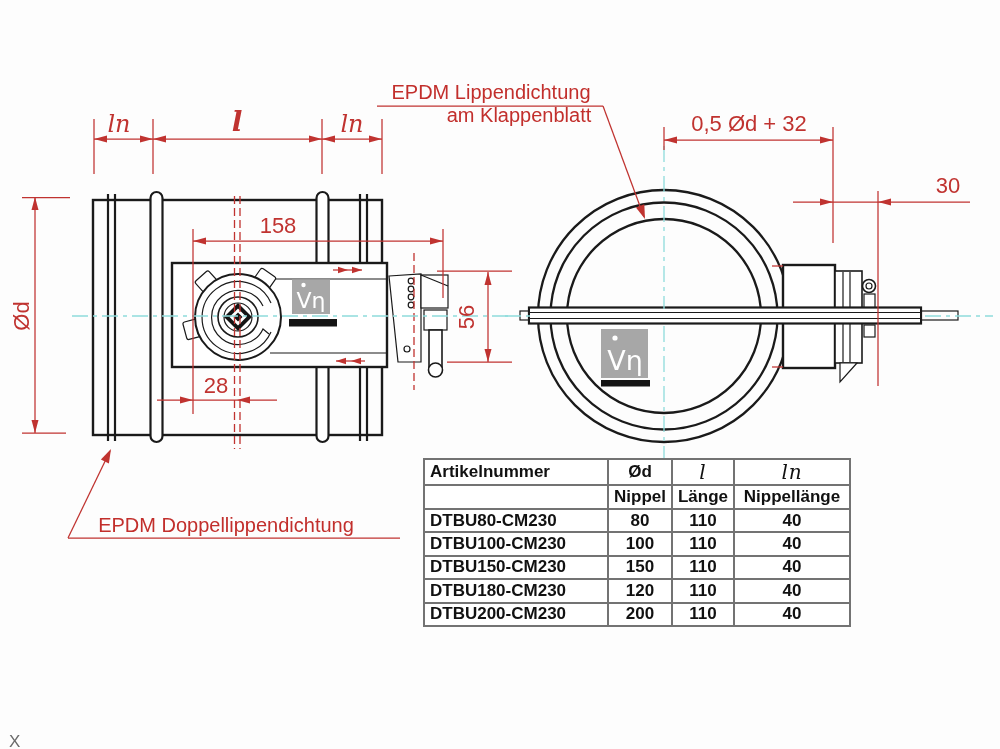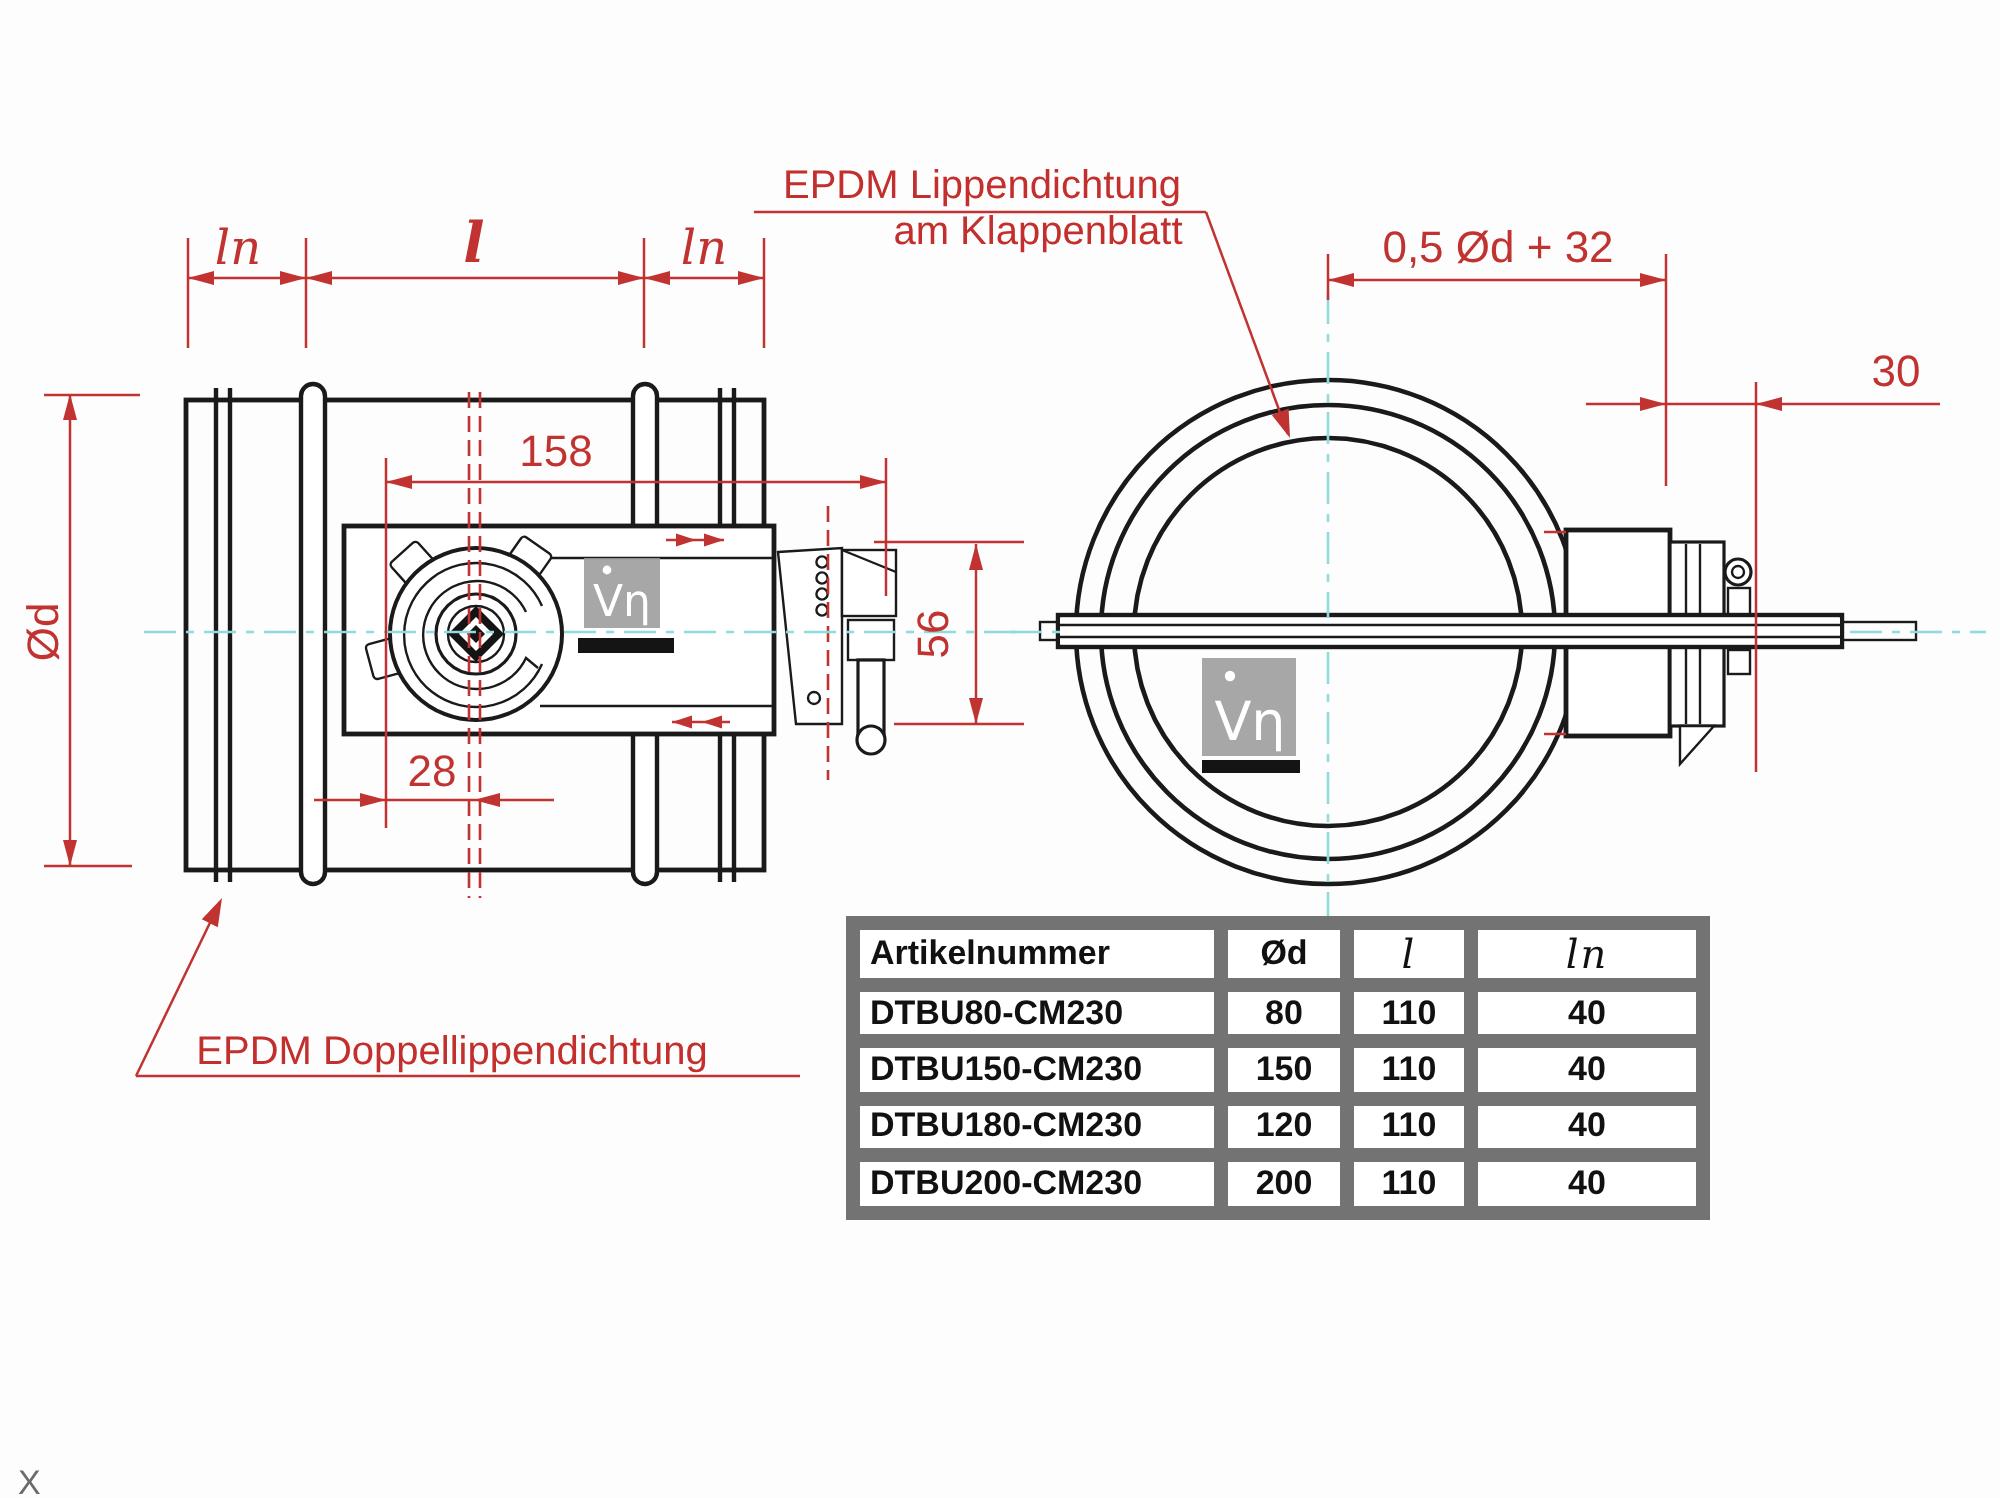--- a/index.html
+++ b/index.html
@@ -20,21 +20,21 @@
   .lbltxt{font-family:"Liberation Sans",sans-serif;font-size:20px;fill:#c22f2c;}
   .mathtxt{font-family:"DejaVu Serif",serif;font-style:italic;font-size:24px;fill:#c03330;}
   .mathbig{font-family:"DejaVu Serif",serif;font-style:italic;font-weight:bold;font-size:28px;fill:#c03330;}
   .wm-box{fill:#9b9b9b;opacity:0.88;}
   .wm-txt{font-family:"DejaVu Sans",sans-serif;fill:#ffffff;}
   .corner{font-family:"Liberation Sans",sans-serif;font-size:17px;fill:#6b6b6b;}
 
   
   table.spec{position:absolute;left:423px;top:458px;border-collapse:collapse;table-layout:fixed;
              background:#fff;color:#111;}
-  table.spec th,table.spec td{border:7px solid #737373;padding:0 5px;white-space:nowrap;overflow:hidden;}
+  table.spec th,table.spec td{border:2px solid #737373;padding:0 5px;white-space:nowrap;overflow:hidden;}
   table.spec th{font-size:17px;font-weight:bold;text-align:center;height:24px;}
   table.spec th.c-art{text-align:left;}
   table.spec th.ser{font-family:"DejaVu Serif",serif;font-style:italic;font-weight:normal;font-size:20px;letter-spacing:1px;}
   table.spec tr.hdr2 th{height:22px;}
   table.spec td{font-size:17px;font-weight:bold;height:21.4px;text-align:center;}
   table.spec td.c-art{text-align:left;}
   col.c1{width:184px;} col.c2{width:63px;} col.c3{width:62px;} col.c4{width:116px;}
 </style>
 </head>
 <body>
@@ -253,23 +253,35 @@
         <col class="c3">
         <col class="c4">
       </colgroup>
   <tbody>
         <tr>
     <th class="c-art">Artikelnummer</th>
     <th>Ød</th>
     <th class="ser">l</th>
     <th class="ser">ln</th>
   </tr>
+  <tr class="hdr2">
+    <th class="c-art"></th>
+    <th>Nippel</th>
+    <th>Länge</th>
+    <th>Nippellänge</th>
+  </tr>
   <tr>
     <td class="c-art">DTBU80-CM230</td>
     <td>80</td>
+    <td>110</td>
+    <td>40</td>
+  </tr>
+  <tr>
+    <td class="c-art">DTBU100-CM230</td>
+    <td>100</td>
     <td>110</td>
     <td>40</td>
   </tr>
   <tr>
     <td class="c-art">DTBU150-CM230</td>
     <td>150</td>
     <td>110</td>
     <td>40</td>
   </tr>
   <tr>

